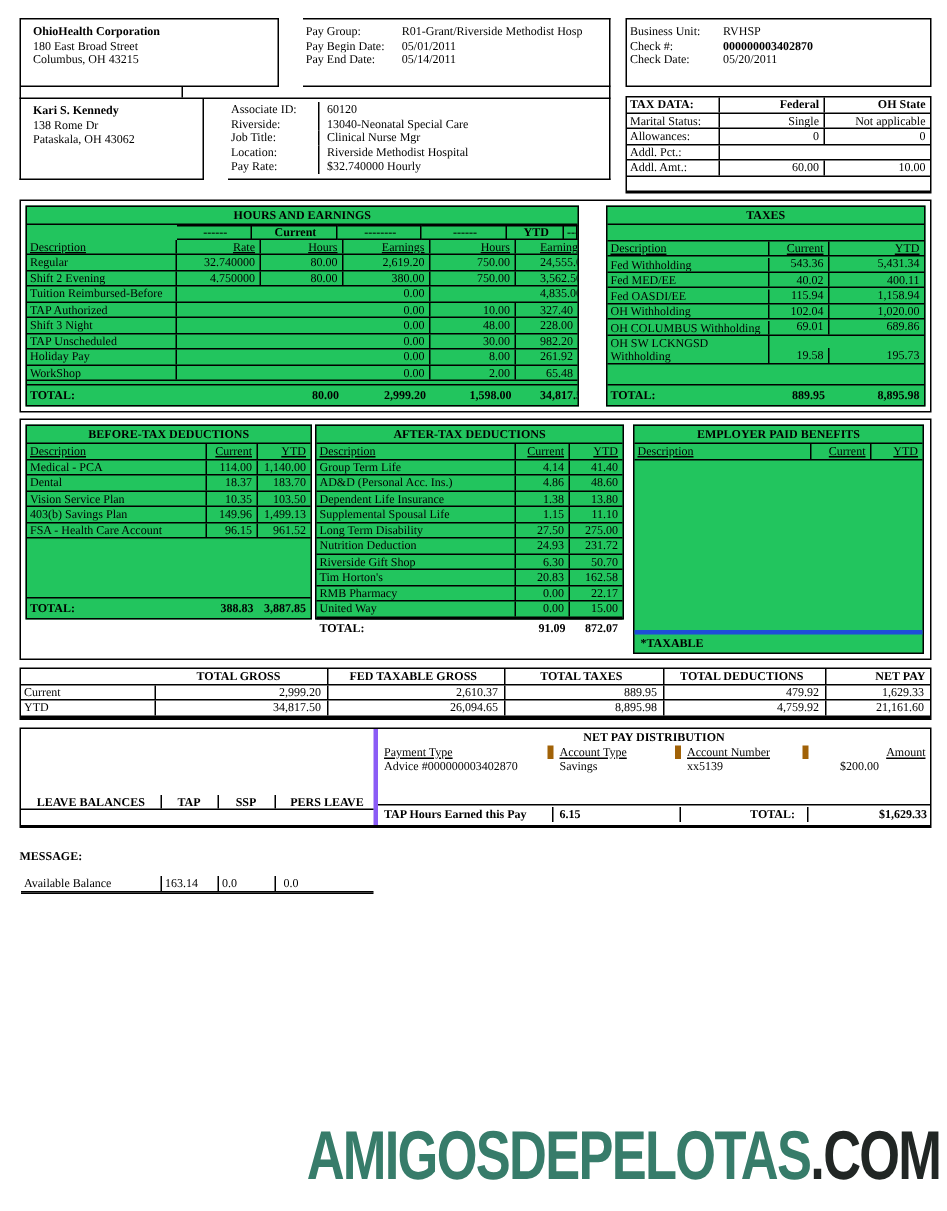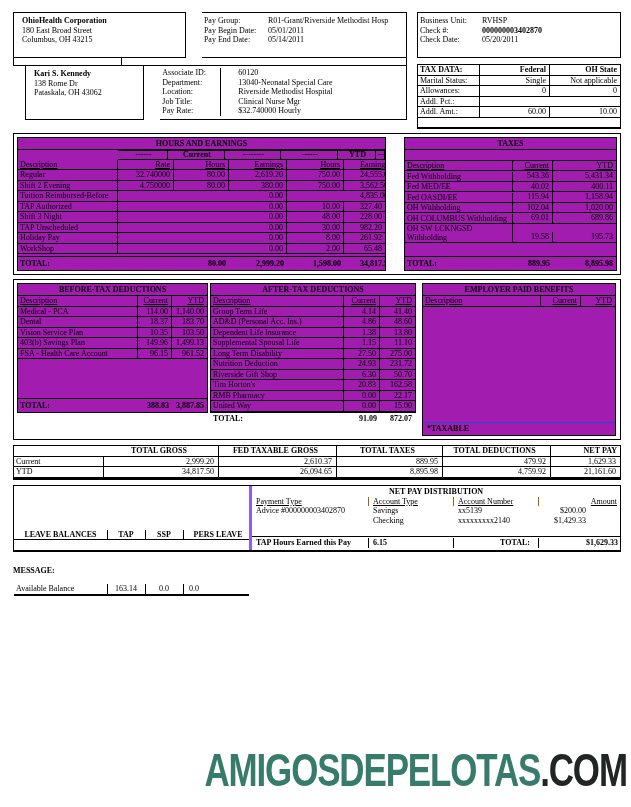--- a/index.html
+++ b/index.html
@@ -9,38 +9,38 @@
   .flex{display:flex;gap:16px;}
   .tr{display:grid;min-height:9.5px;align-items:end;}
   .td{overflow:hidden;white-space:nowrap;padding-left:2px;}
   .lined{border-bottom:1px solid #000;}
   .lined .td{border-right:1px solid #000;}
   .lined .td:last-child{border-right:none;}
   .th .td{font-weight:normal;text-decoration:underline;}
   .th-plain .td{font-weight:bold;}
   .ttl{font-weight:bold;text-align:center;border-bottom:1px solid #000;height:11px;line-height:11px;}
   .fill{flex:1;}
-  .table{border:1px solid #000;box-sizing:border-box;display:flex;flex-direction:column;background:#a21caf;}
+  .table{border:1px solid #000;box-sizing:border-box;display:flex;flex-direction:column;background:#22c55e;}
   .frame{border:1px solid #000;padding:3px;margin-top:4px;display:flex;}
 
   
   .topgrid{display:flex;}
   .leftcol{width:394px;}
   .rightcol{width:204px;margin-left:10px;}
   .box{border:1px solid #000;box-sizing:border-box;}
   .companybox{width:180px;height:46px;padding:3px 0 0 8px;}
   .paybox{width:214px;height:46px;border-left:none;padding:3px 0 0 0;}
   .strip{height:8px;border:1px solid #000;border-top:none;box-sizing:border-box;display:flex;}
   .strip .div{width:107px;border-right:1px solid #000;height:100%;}
-  .empbox{width:123px;height:54px;border-top:none;padding:3px 0 0 8px;margin-left:12px;}
+  .empbox{width:123px;height:54px;border-top:none;padding:3px 0 0 8px;}
   .assocbox{width:255px;height:54px;border-top:none;border-left:none;padding:2px 0 0 0;}
   .cols-2a{grid-template-columns:60px 1fr;}
   .cols-2b{grid-template-columns:64px 1fr;}
   .cols-2c{grid-template-columns:62px 1fr;}
-  .cols-2a .td:last-child{border-left:1px solid #000;padding-left:17px;}
+  .cols-2a .td:last-child{border-left:1px solid #000;padding-left:5px;}
   .checkbox{height:46px;padding:3px 0 0 0;}
   [data-name="check-info-table"] .tr:nth-child(2) .td:last-child{font-weight:bold;}
   .taxdata{margin-top:6px;border:1px solid #000;}
   .cols-taxdata{grid-template-columns:62px 70px 1fr;}
   .cols-taxdata .td:nth-child(2),.cols-taxdata .td:nth-child(3){text-align:right;padding-right:3px;}
 
   
   .he-table{width:402px;height:134px;}
   .tax-table{width:232px;height:134px;margin-left:18px;}
   .cols-he{grid-template-columns:100px 56px 55px 58px 57px 14px 1fr;}
@@ -56,46 +56,46 @@
   .totalrow .td:not(:first-child){text-align:right;padding-right:3px;}
 
   
   .bt-table{width:191px;height:130px;}
   .at-table{width:206px;height:130px;margin-left:2px;}
   .emp-table{width:194px;height:153px;margin-left:6px;}
   .cols-before{grid-template-columns:120px 34px 1fr;}
   .cols-after{grid-template-columns:133px 36px 1fr;}
   .cols-emp{grid-template-columns:118px 40px 1fr;}
   .cols-before .td:nth-child(n+2),.cols-after .td:nth-child(n+2),.cols-emp .td:nth-child(n+2){text-align:right;padding-right:3px;}
-  .taxable{border-top:1px solid #1d4ed8;font-weight:bold;min-height:12px;display:flex;align-items:center;padding-left:4px;}
+  .taxable{border-top:3px solid #1d4ed8;font-weight:bold;min-height:12px;display:flex;align-items:center;padding-left:4px;}
 
   
   .sum-table{margin-top:5px;border:1px solid #000;border-bottom:2px solid #000;}
   .cols-sum{grid-template-columns:90px 115px 118px 106px 108px 1fr;}
   .cols-sum .td:not(:first-child){text-align:right;padding-right:4px;}
   .sum-head .td{font-weight:bold;text-align:center !important;padding:0;}
   .sum-head .td:last-child{text-align:right !important;padding-right:3px;}
 
   
   .leaveband{margin-top:5px;border:1px solid #000;border-bottom:2px solid #000;display:flex;height:64px;}
   .leave-table{width:235px;display:flex;flex-direction:column;border-right:3px solid #8b5cf6;}
   .npd{flex:1;display:flex;flex-direction:column;}
   .cols-leave{grid-template-columns:94px 38px 38px 1fr;}
-  .cols-leave .td:nth-child(2),.cols-leave .td:nth-child(3){text-align:center;padding-right:3px;}
+  .cols-leave .td:nth-child(2),.cols-leave .td:nth-child(3){text-align:left;padding-right:3px;}
   .cols-leave .td:nth-child(4){padding-left:5px;margin-top:44px;}
   .leave-head .td{text-align:center !important;padding:0 2px;}
   .leave-data{font-weight:normal;}
   .leave-fill{flex:1;display:grid;grid-template-columns:94px 38px 38px 1fr;}
   .leave-fill div{border-right:1px solid #000;}
   .leave-fill div:last-child{border-right:none;}
   .leave-bot{height:13px;border-top:1px solid #000;display:grid;grid-template-columns:94px 38px 38px 1fr;}
   .leave-bot div{border-right:1px solid #000;}
   .leave-bot div:last-child{border-right:none;}
   .cols-npd{grid-template-columns:117px 85px 85px 1fr;}
-  .npd-head .td{border-right:1px solid #a16207;padding-left:4px;}
+  .npd-head .td{border-right:4px solid #a16207;padding-left:4px;}
   .npd-head .td:last-child{border-right:none;text-align:right;padding-right:3px;}
   .npd-row .td{padding-left:4px;}
   .npd-row .td:last-child{text-align:right;padding-right:34px;}
   .npd-total{border-top:1px solid #000;font-weight:bold;min-height:13px;align-items:center;}
   .npd-total .td{border-right:1px solid #000;padding-left:4px;}
   .npd-total .td:last-child{border-right:none;text-align:right;padding-right:2px;}
   .npd-total .td:nth-child(3){text-align:right;padding-right:8px;}
   .npd .ttl{border-bottom:none;}
 
   .message{margin-top:14px;font-weight:bold;}
@@ -142,30 +142,30 @@
           <div data-name="employee-address-line1">138 Rome Dr</div>
           <div data-name="employee-address-line2">Pataskala, OH  43062</div>
         </div>
         <div class="box assocbox" data-name="associate-box">
           <div data-name="associate-info-table">
               <div class="tr cols-2a" data-name="associate-info-row">
                 <div class="td" data-name="table-cell">Associate ID:</div>
                 <div class="td" data-name="table-cell">60120</div>
               </div>
               <div class="tr cols-2a" data-name="associate-info-row">
-                <div class="td" data-name="table-cell">Department:</div>
+                <div class="td" data-name="table-cell">Riverside:</div>
                 <div class="td" data-name="table-cell">13040-Neonatal Special Care</div>
+              </div>
+              <div class="tr cols-2a" data-name="associate-info-row">
+                <div class="td" data-name="table-cell">Job Title:</div>
+                <div class="td" data-name="table-cell">Clinical Nurse Mgr</div>
               </div>
               <div class="tr cols-2a" data-name="associate-info-row">
                 <div class="td" data-name="table-cell">Location:</div>
                 <div class="td" data-name="table-cell">Riverside Methodist Hospital</div>
-              </div>
-              <div class="tr cols-2a" data-name="associate-info-row">
-                <div class="td" data-name="table-cell">Job Title:</div>
-                <div class="td" data-name="table-cell">Clinical Nurse Mgr</div>
               </div>
               <div class="tr cols-2a" data-name="associate-info-row">
                 <div class="td" data-name="table-cell">Pay Rate:</div>
                 <div class="td" data-name="table-cell">$32.740000 Hourly</div>
               </div>
             </div>
         </div>
       </div>
     </div>
     <div class="rightcol" data-name="header-right-column">
@@ -597,26 +597,20 @@
             <div class="td" data-name="table-cell">Amount</div>
           </div>
         </div>
       <div data-name="npd-rows">
           <div class="tr cols-npd npd-row" data-name="npd-row">
             <div class="td" data-name="table-cell">Advice #000000003402870</div>
             <div class="td" data-name="table-cell">Savings</div>
             <div class="td" data-name="table-cell">xx5139</div>
             <div class="td" data-name="table-cell">$200.00</div>
           </div>
-          <div class="tr cols-npd npd-row" data-name="npd-row">
-            <div class="td" data-name="table-cell"></div>
-            <div class="td" data-name="table-cell">Checking</div>
-            <div class="td" data-name="table-cell">xxxxxxxxx2140</div>
-            <div class="td" data-name="table-cell">$1,429.33</div>
-          </div>
         </div>
       <div class="fill"></div>
       <div data-name="npd-total">
           <div class="tr cols-npd npd-total" data-name="npd-total-row">
             <div class="td" data-name="table-cell">TAP Hours Earned this Pay</div>
             <div class="td" data-name="table-cell">6.15</div>
             <div class="td" data-name="table-cell">TOTAL:</div>
             <div class="td" data-name="table-cell">$1,629.33</div>
           </div>
         </div>

